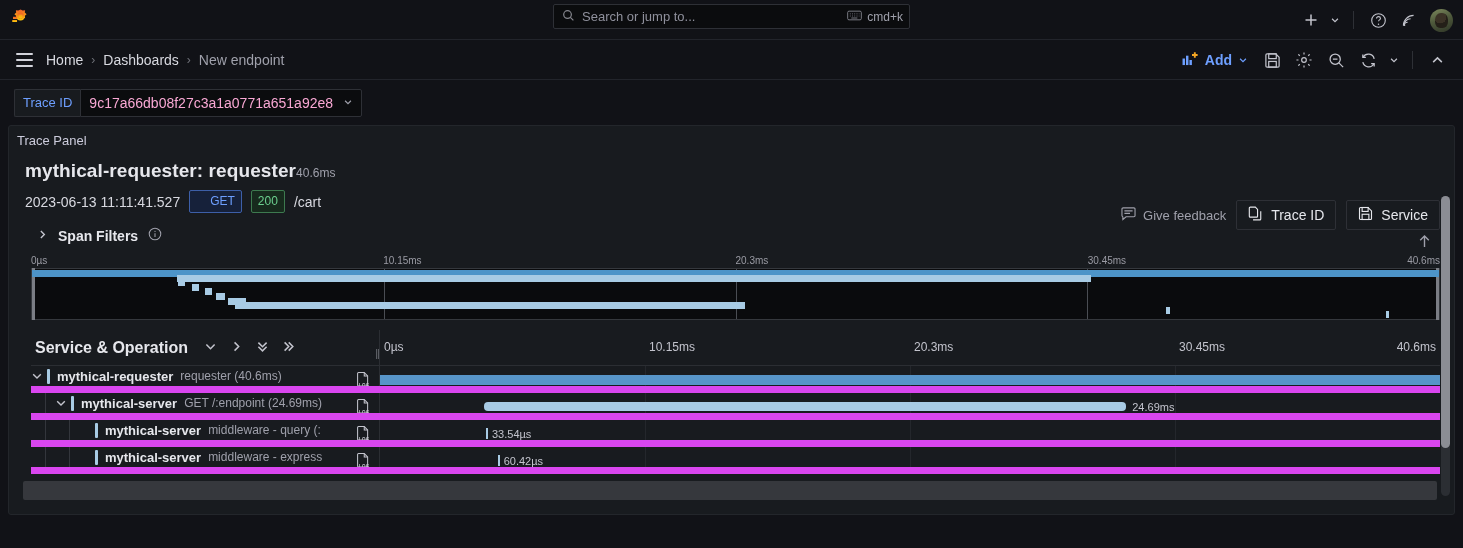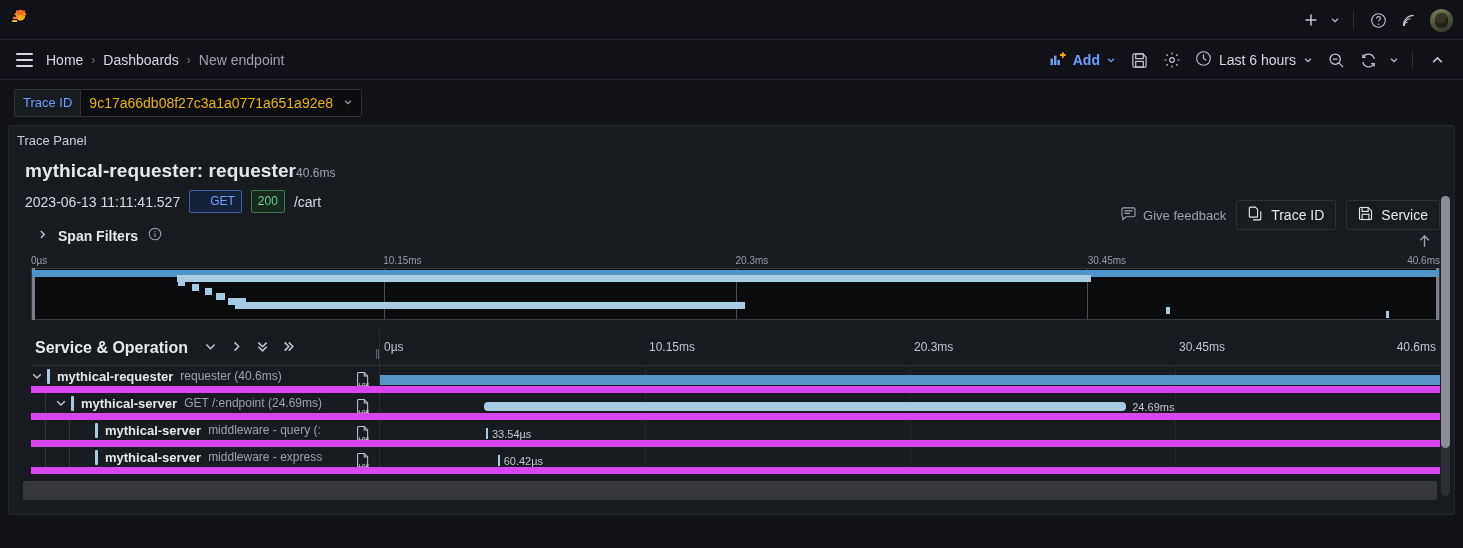--- a/index.html
+++ b/index.html
@@ -100,21 +100,21 @@
   .var-group { display: flex; align-items: stretch; height: 28px; }
   .var-label {
     display: flex; align-items: center; padding: 0 8px;
     background: #181b1f; border: 1px solid #2e3036; border-right: none;
     border-radius: 2px 0 0 2px; font-size: 13px; color: #6e9fff;
   }
   .var-value {
     display: flex; align-items: center; gap: 10px;
     padding: 0 8px; min-width: 272px;
     background: #0b0c0e; border: 1px solid #2e3036;
-    border-radius: 0 2px 2px 0; font-size: 14px; color: #eab308;
+    border-radius: 0 2px 2px 0; font-size: 14px; color: #f9a8d4;
   }
   .var-caret { color: #9fa0ab; font-size: 10px; margin-left: auto; }
 
   
   .panel {
     margin: 0 8px; height: 390px;
     background: #181b1f;
     border: 1px solid #23262b;
     border-radius: 3px;
     position: relative;
@@ -285,20 +285,38 @@
           <stop offset="0%" stop-color="#F05A28"></stop>
             <stop offset="100%" stop-color="#FBCA0A"></stop>
         </linearGradient>
       </defs>
       <path fill="url(#gl)" d="M12 1.6l2.3 1.1 2.5-.4-.3 2.5 1.9 1.7-1.9 1.7.3 2.5-2.5-.4L12 11.4 9.7 10.3l-2.5.4.3-2.5L5.6 6.5 7.5 4.8l-.3-2.5 2.5.4z"></path>
       <path fill="url(#gl)" d="M12 4.6a4.2 4.2 0 100 8.4 4.2 4.2 0 000-8.4zm0 2.1a2.1 2.1 0 110 4.2 2.1 2.1 0 010-4.2z"></path>
       <path fill="url(#gl)" d="M4.2 9.2h4.1v2.2H4.2zM3.4 12.6h5v2.1h-5z"></path>
     </svg>
   </div>
 
+  <div class="search-wrap">
+    <span class="search-icon">
+      <svg width="13" height="13" viewBox="0 0 16 16" fill="none" stroke="#b4b5bf" stroke-width="1.5">
+        <circle cx="6.8" cy="6.8" r="4.7"></circle>
+          <path d="M10.3 10.3L14 14"></path>
+      </svg>
+    </span>
+    <span class="search-ph">Search or jump to...</span>
+    <span class="kbd-hint">
+      <span class="kbd-glyph">
+        <svg width="15" height="11" viewBox="0 0 18 12" fill="none" stroke="#9fa0ab" stroke-width="1.1">
+          <rect x="0.8" y="0.8" width="16.4" height="10.4" rx="1.6"></rect>
+          <path d="M3.4 4h1M6.1 4h1M8.8 4h1M11.5 4h1M14.2 4h0.6M3.4 6.6h1M6.1 6.6h1M8.8 6.6h1M11.5 6.6h1M14.2 6.6h0.6M5.2 9h7.2"></path>
+        </svg>
+      </span>
+      <span>cmd+k</span>
+    </span>
+  </div>
 
   <div class="topbar-right">
     <div class="tb-btn">
       <svg width="16" height="16" viewBox="0 0 16 16" stroke="#c3c4cd" stroke-width="1.5">
           <path d="M8 2.5v11M2.5 8h11"></path>
         </svg>
     </div>
     <div class="tb-btn" style="width:18px">
       <svg width="10" height="10" viewBox="0 0 12 12" fill="none" stroke="#c3c4cd" stroke-width="1.4">
           <path d="M2.5 4.5L6 8l3.5-3.5"></path>
@@ -364,34 +382,20 @@
       </svg>
     </div>
 
     <div class="nav-icon-btn">
       <svg width="18" height="18" viewBox="0 0 20 20" fill="none" stroke="#c3c4cd" stroke-width="1.3">
         <circle cx="10" cy="10" r="2.6"></circle>
         <path d="M10 1.6v2.3M10 16.1v2.3M3.7 3.7l1.6 1.6M14.7 14.7l1.6 1.6M1.6 10h2.3M16.1 10h2.3M3.7 16.3l1.6-1.6M14.7 5.3l1.6-1.6"></path>
       </svg>
     </div>
 
-    <div class="timepicker">
-      <span>
-        <svg width="17" height="17" viewBox="0 0 20 20" fill="none" stroke="#c3c4cd" stroke-width="1.3">
-          <circle cx="10" cy="10" r="8"></circle>
-            <path d="M10 5.3V10l3.2 2"></path>
-        </svg>
-      </span>
-      <span>Last 6 hours</span>
-      <span>
-        <svg width="10" height="10" viewBox="0 0 12 12" fill="none" stroke="#c3c4cd" stroke-width="1.4">
-            <path d="M2.5 4.5L6 8l3.5-3.5"></path>
-          </svg>
-      </span>
-    </div>
 
     <div class="nav-icon-btn">
       <svg width="17" height="17" viewBox="0 0 18 18" fill="none" stroke="#c3c4cd" stroke-width="1.35">
         <circle cx="7.6" cy="7.6" r="5.4"></circle>
           <path d="M11.5 11.5L16 16M5.2 7.6h4.8"></path>
       </svg>
     </div>
 
     <div class="nav-icon-btn">
       <svg width="17" height="17" viewBox="0 0 18 18" fill="none" stroke="#c3c4cd" stroke-width="1.35">

